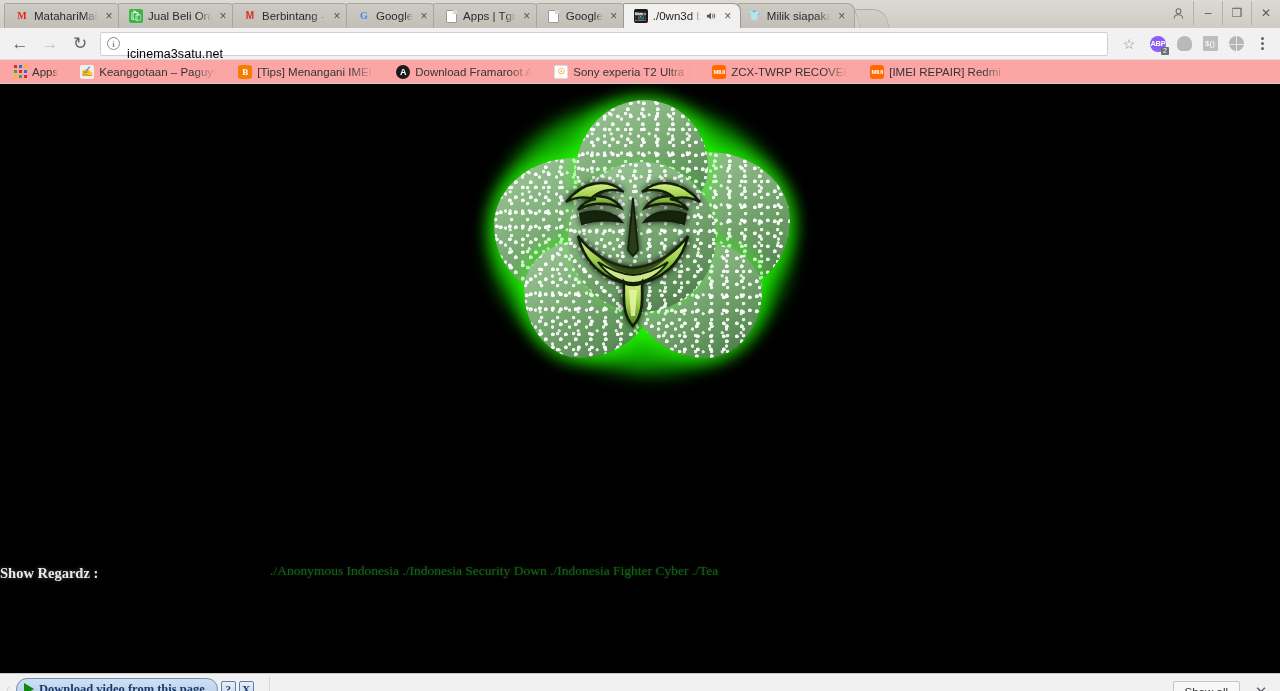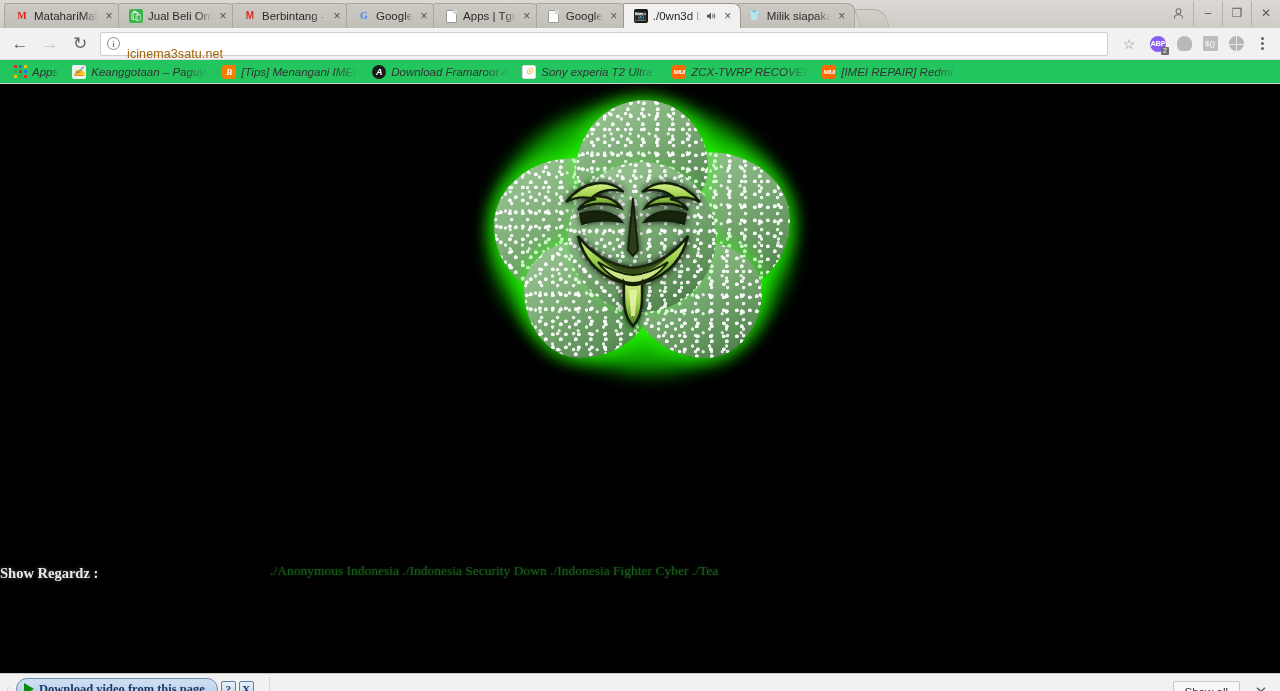--- a/index.html
+++ b/index.html
@@ -107,21 +107,21 @@
   .navbtn.dim{color:#c6c6c6;}
   .omnibox{
     flex:1 1 auto;height:24px;background:#fff;border:1px solid #cfcfcf;border-radius:2px;
     display:flex;align-items:center;padding:0 6px;margin:0 6px 0 4px;gap:7px;
   }
   .infoic{
     width:13px;height:13px;border:1.3px solid #8a8a8a;border-radius:50%;
     color:#8a8a8a;font-size:9px;display:flex;align-items:center;justify-content:center;
     font-family:"Liberation Serif",serif;font-weight:700;flex:0 0 13px;
   }
-  .urltxt{font-size:12.5px;color:#a16207;letter-spacing:.1px;margin-top:20px;}
+  .urltxt{font-size:12.5px;color:#000000;letter-spacing:.1px;margin-top:20px;}
   .star{color:#8c8c8c;font-size:14px;margin-right:2px;}
   .ext{width:24px;height:24px;display:flex;align-items:center;justify-content:center;position:relative;}
   .abp{
     width:16px;height:16px;border-radius:50%;background:#8b5cf6;color:#fff;
     font-size:7.5px;font-weight:700;display:flex;align-items:center;justify-content:center;
     letter-spacing:-.2px;
   }
   .abp-badge{
     position:absolute;right:1px;bottom:1px;background:#6e6e6e;color:#fff;
     font-size:7px;line-height:8px;padding:0 2px;border-radius:1px;
@@ -134,22 +134,22 @@
   .globe{
     width:15px;height:15px;border-radius:50%;background:#b5b5b5;position:relative;overflow:hidden;
   }
   .globe:before{content:"";position:absolute;left:0;right:0;top:50%;height:1px;background:#e9e9e9;}
   .globe:after{content:"";position:absolute;top:0;bottom:0;left:50%;width:1px;background:#e9e9e9;}
   .kebab{display:flex;flex-direction:column;gap:2px;align-items:center;}
   .kebab i{width:3px;height:3px;background:#5f6368;border-radius:50%;display:block;}
 
   
   .bmbar{
-    height:24px;background:#22c55e;border-bottom:1px solid #cfcfcf;
-    display:flex;align-items:center;padding:0 6px;gap:0px;overflow:hidden;white-space:nowrap;font-style:italic;
+    height:24px;background:#fca5a5;border-bottom:1px solid #cfcfcf;
+    display:flex;align-items:center;padding:0 6px;gap:8px;overflow:hidden;white-space:nowrap;
   }
   .bm{
     display:flex;align-items:center;gap:5px;padding:0 7px;height:20px;
     font-size:11.5px;color:#333;max-width:150px;overflow:hidden;border-radius:2px;
   }
   .bm .lbl{
     overflow:hidden;white-space:nowrap;
     -webkit-mask-image:linear-gradient(to right,#000 80%,transparent 100%);
             mask-image:linear-gradient(to right,#000 80%,transparent 100%);
   }

